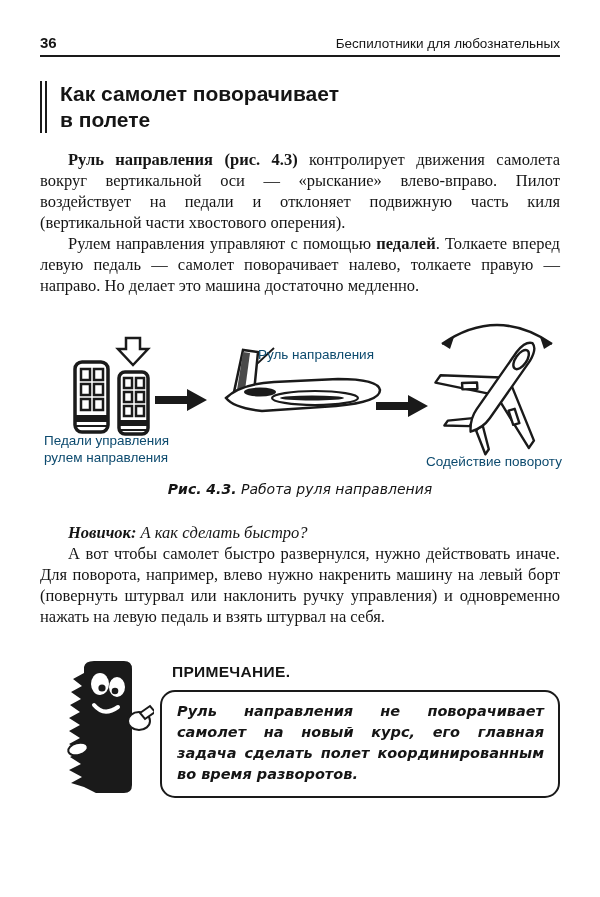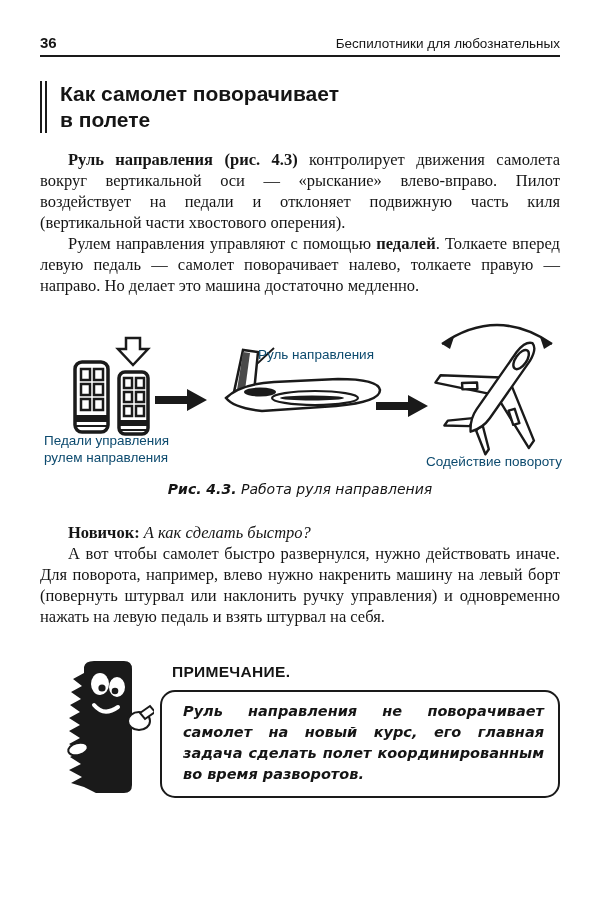--- a/index.html
+++ b/index.html
@@ -43,35 +43,35 @@
     color:#0c4a6e;white-space:nowrap;
   }
   .caption{
     text-align:center;margin-top:5px;
     font-family:"DejaVu Sans", sans-serif;font-style:italic;font-size:14px;
   }
   .caption b{font-weight:700;}
 
   
   .dialog{margin:26px 0 0 0;font-size:16.5px;text-indent:28px;}
-  .dialog .speaker{font-weight:700;}
+  .dialog .speaker{font-weight:700;font-style:italic;}
   .dialog .question{font-style:italic;}
   .p3{margin-top:24px;}
 
   
   .note{display:flex;margin-top:30px;align-items:flex-start;}
   .mascot{flex:0 0 auto;margin-left:4px;}
   .note-body{flex:1;margin-left:6px;}
   .note-heading{
     font-family:"Liberation Sans", sans-serif;font-weight:700;font-size:15.5px;
     letter-spacing:.3px;margin:6px 0 9px 12px;
   }
   .note-box{
     border:2px solid #1a1a1a;border-radius:15px;
-    padding:9px 14px 11px 21px;
+    padding:9px 14px 11px 15px;
     font-family:"DejaVu Sans", sans-serif;font-style:italic;font-weight:600;
     font-size:14.5px;line-height:21px;text-align:justify;
   }
 </style>
 </head>
 <body>
 
 <div class="page">
 
   <div class="header">

